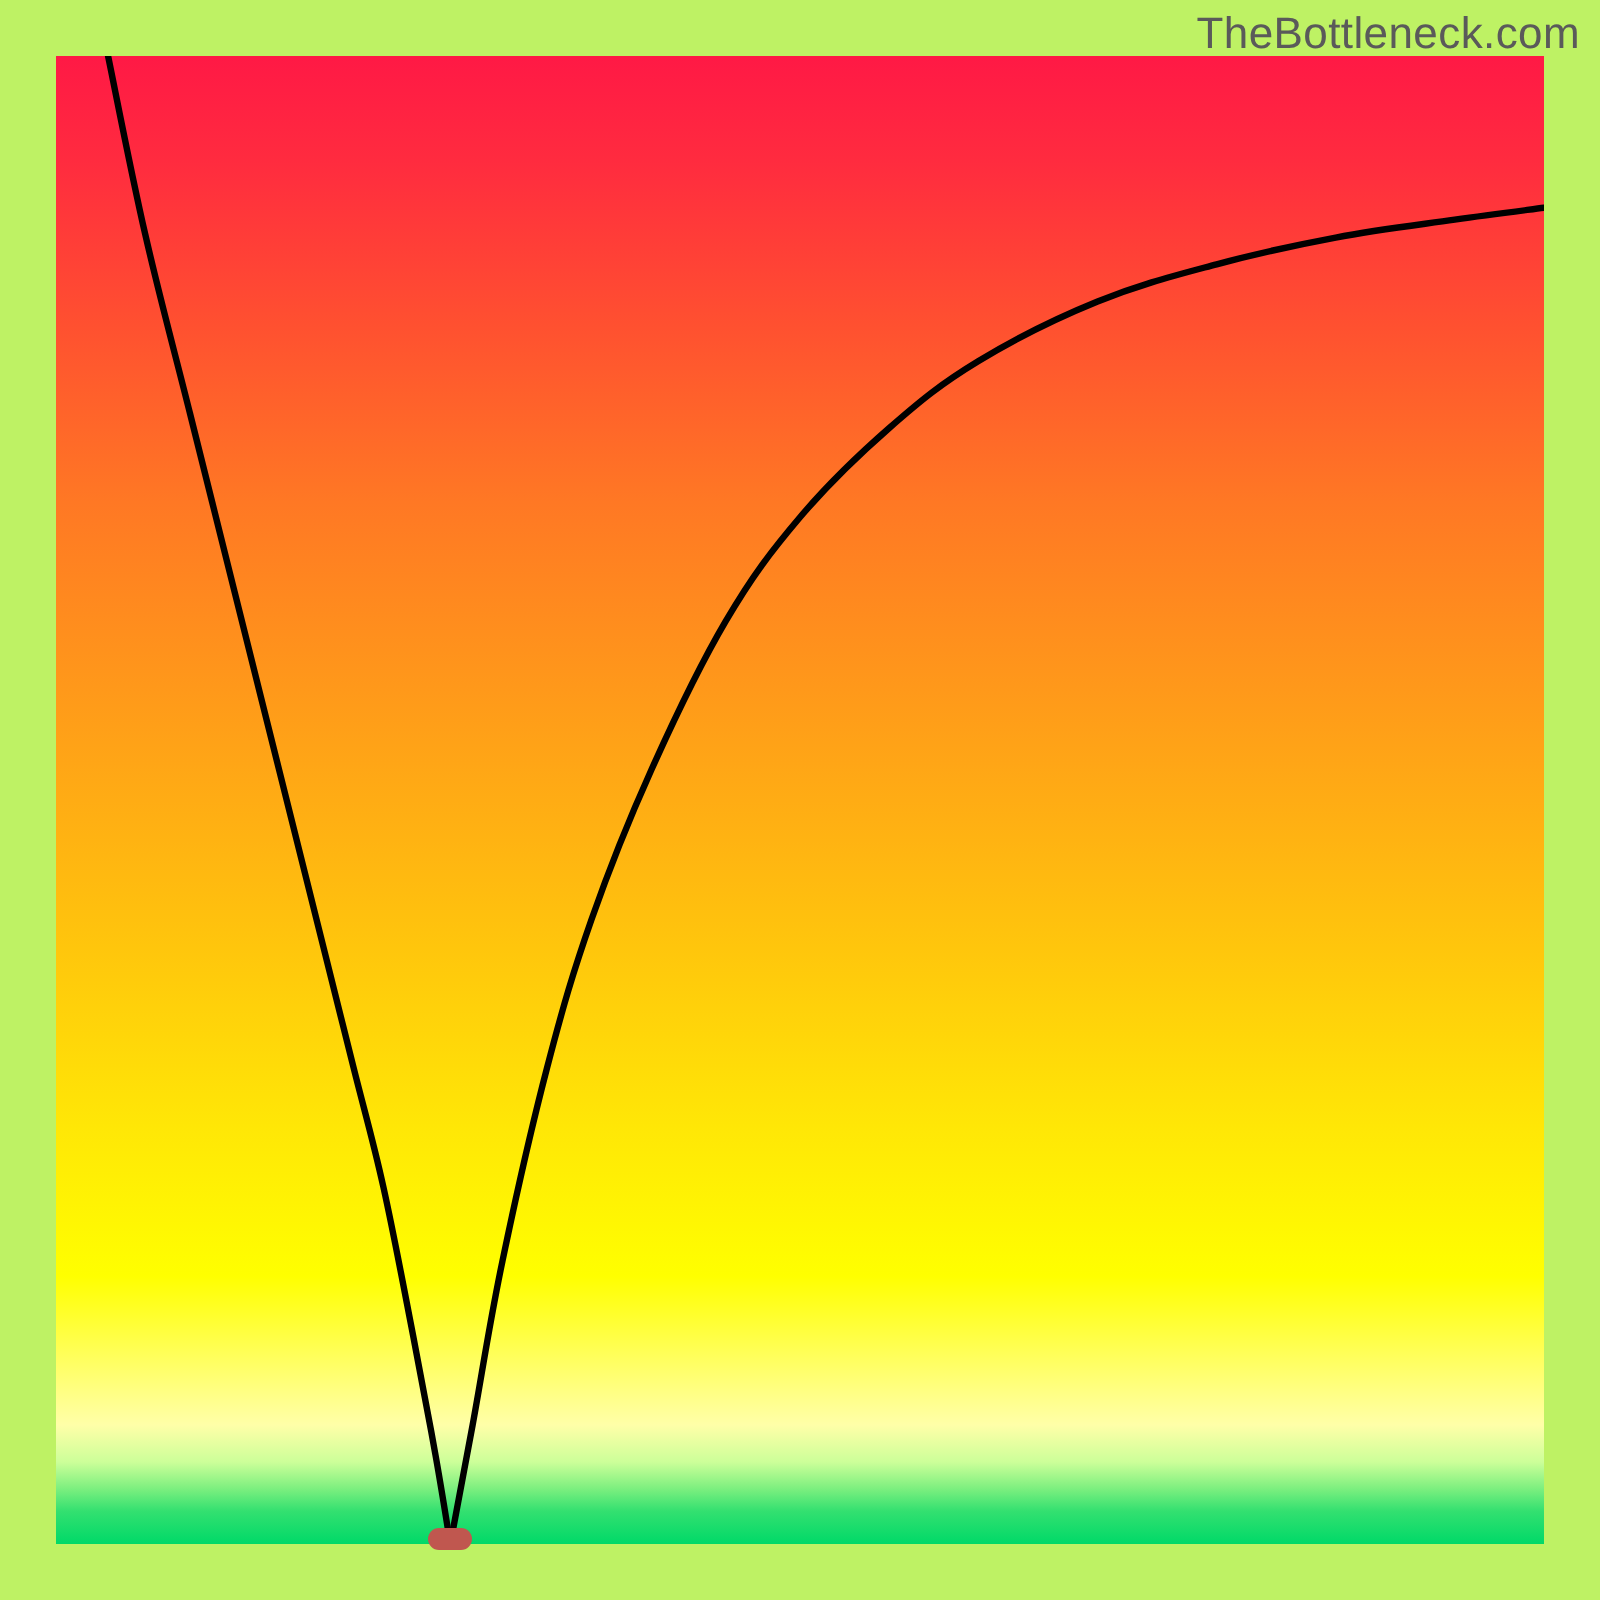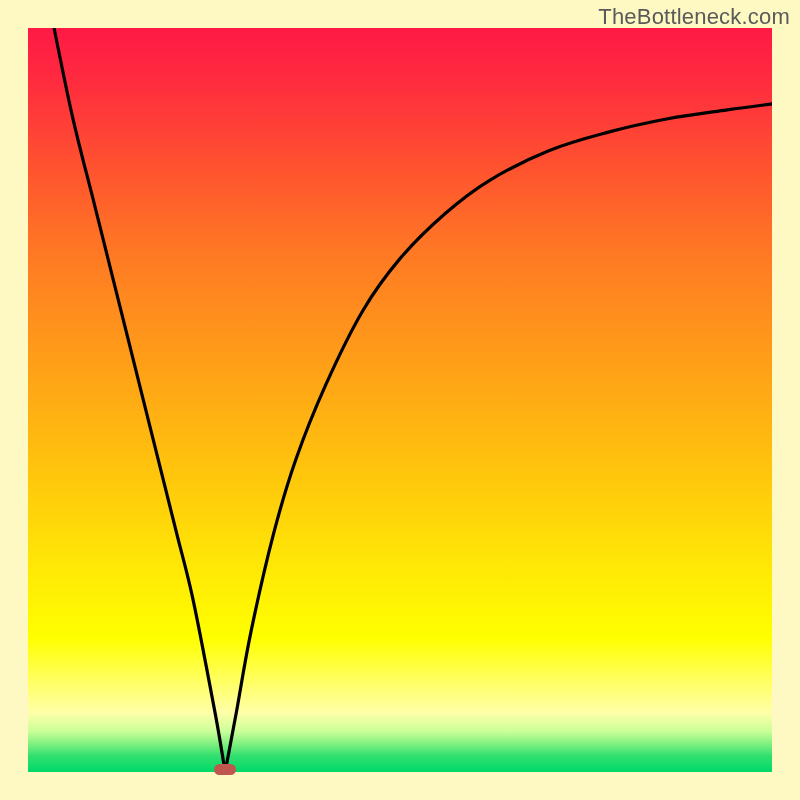--- a/index.html
+++ b/index.html
@@ -8,21 +8,21 @@
     width: 800px;
     height: 800px;
     overflow: hidden;
     background: #000;
     font-family: Arial, Helvetica, sans-serif;
   }
   .frame {
     position: relative;
     width: 800px;
     height: 800px;
-    background: #fef9c3;
+    background: #bef264;
   }
   .watermark {
     position: absolute;
     top: 4px;
     right: 10px;
     color: #5a5a5a;
     font-size: 22px;
     font-weight: 500;
     letter-spacing: 0.2px;
     z-index: 5;

